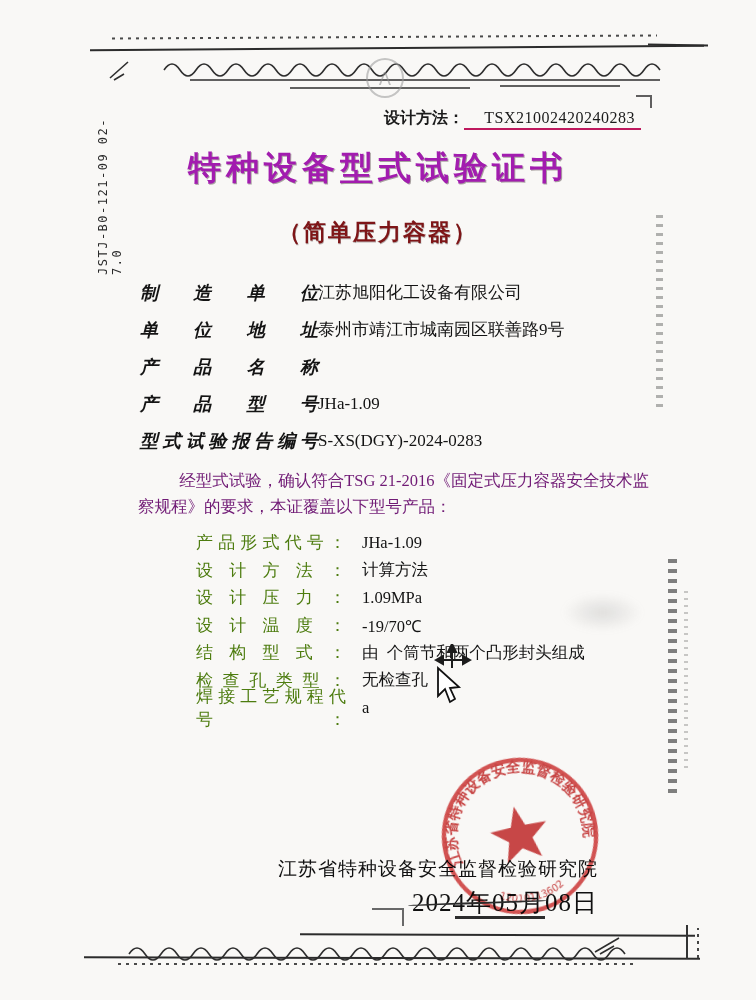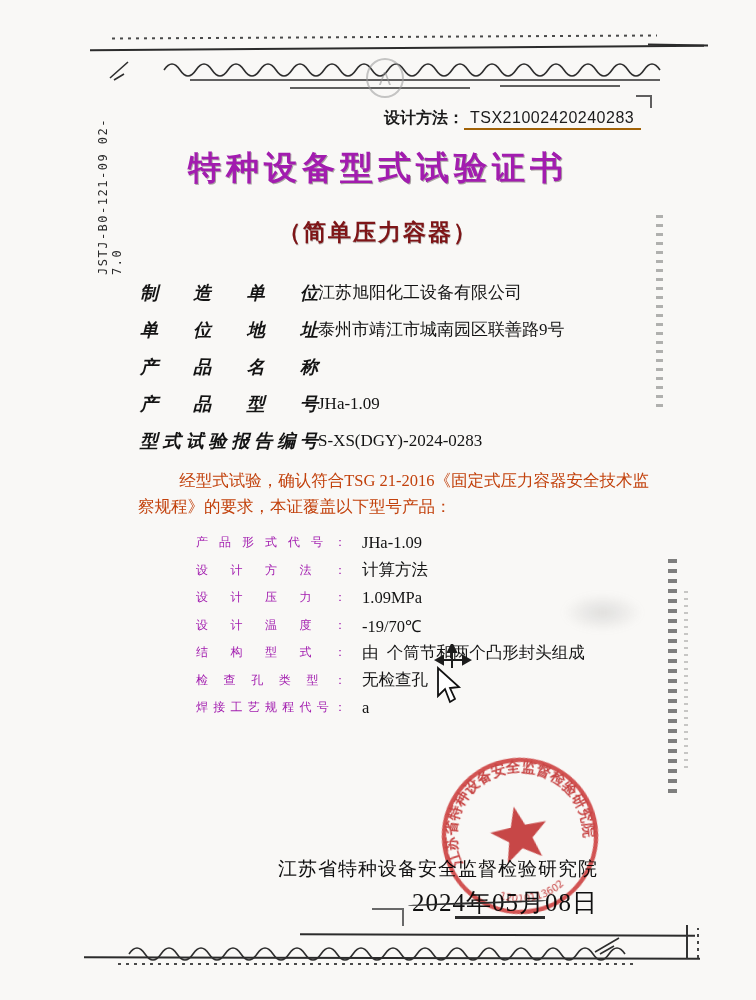--- a/index.html
+++ b/index.html
@@ -35,45 +35,45 @@
   .vline-br{position:absolute;left:686px;top:925px;width:2px;height:34px;background:#333;}
   .dotcol-br{position:absolute;left:697px;top:928px;width:2px;height:30px;
     background:repeating-linear-gradient(0deg,#444 0 3px,transparent 3px 7px);}
   
   .form-code{position:absolute;left:96px;top:100px;height:175px;
     writing-mode:vertical-rl;transform:rotate(180deg);
     font-family:"DejaVu Sans Mono",monospace;font-size:12px;letter-spacing:1.5px;color:#2a2a2a;}
   
   .certno{position:absolute;left:384px;top:108px;font-size:16px;white-space:nowrap;}
   .certno .lbl{font-weight:600;}
-  .certno .val{display:inline-block;min-width:165px;text-align:left;
-    border-bottom:2px solid #a16207;padding:0 6px 1px;
-    font-family:Liberation Sans, sans-serif;letter-spacing:.5px;}
+  .certno .val{display:inline-block;min-width:165px;text-align:right;
+    border-bottom:2px solid #be185d;padding:0 6px 1px;
+    font-family:Liberation Serif, serif;letter-spacing:.5px;}
   
   .title{position:absolute;left:0;top:146px;width:100%;text-align:center;
     font-size:33px;font-weight:bold;letter-spacing:5px;color:#a21caf;
     text-shadow:1px 1px 0 rgba(20,0,0,.35);}
   .subtitle{position:absolute;left:0;top:197px;width:100%;text-align:center;
     font-size:23px;font-weight:bold;letter-spacing:2px;color:#7e1517;
     text-shadow:.5px .5px 0 rgba(20,0,0,.3);margin-top:20px;}
   
   .fields{position:absolute;left:140px;top:274px;width:520px;}
   .frow{display:flex;height:37px;align-items:center;}
   .flabel{display:inline-block;width:178px;font-size:18px;font-weight:600;
     text-align:justify;text-align-last:justify;color:#141414;font-style:italic;}
   .fvalue{display:inline-block;width:335px;text-align:left;font-size:17px;color:#141414;
     white-space:nowrap;}
   
   .para{position:absolute;left:138px;top:468px;width:522px;font-size:16.5px;
-    line-height:26px;text-indent:2.5em;color:#c2410c;}
+    line-height:26px;text-indent:2.5em;color:#701a75;}
   
   .specs{position:absolute;left:196px;top:529px;width:460px;}
   .srow{display:flex;height:27.5px;align-items:center;}
-  .slabel{display:inline-block;width:150px;font-size:12px;
-    text-align:justify;text-align-last:justify;color:#a21caf;flex:none;}
+  .slabel{display:inline-block;width:150px;font-size:17px;
+    text-align:justify;text-align-last:justify;color:#4d7c0f;flex:none;}
   .svalue{margin-left:16px;font-size:16.5px;color:#141414;white-space:pre-wrap;}
   
   .issuer{position:absolute;right:158px;top:856px;font-size:19px;letter-spacing:1px;
     color:#101010;white-space:nowrap;}
   .issue-date{position:absolute;right:158px;top:886px;font-size:25px;letter-spacing:1px;
     color:#101010;white-space:nowrap;}
   
   .seal{position:absolute;left:432px;top:748px;width:176px;height:176px;
     transform:rotate(-12deg);opacity:.88;mix-blend-mode:multiply;filter:blur(.3px);}
   

